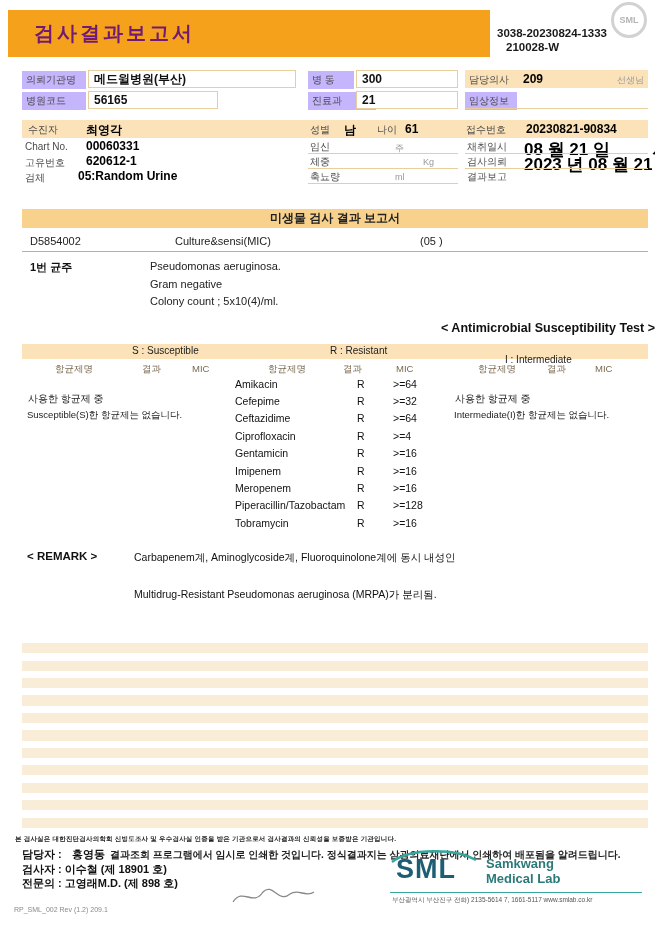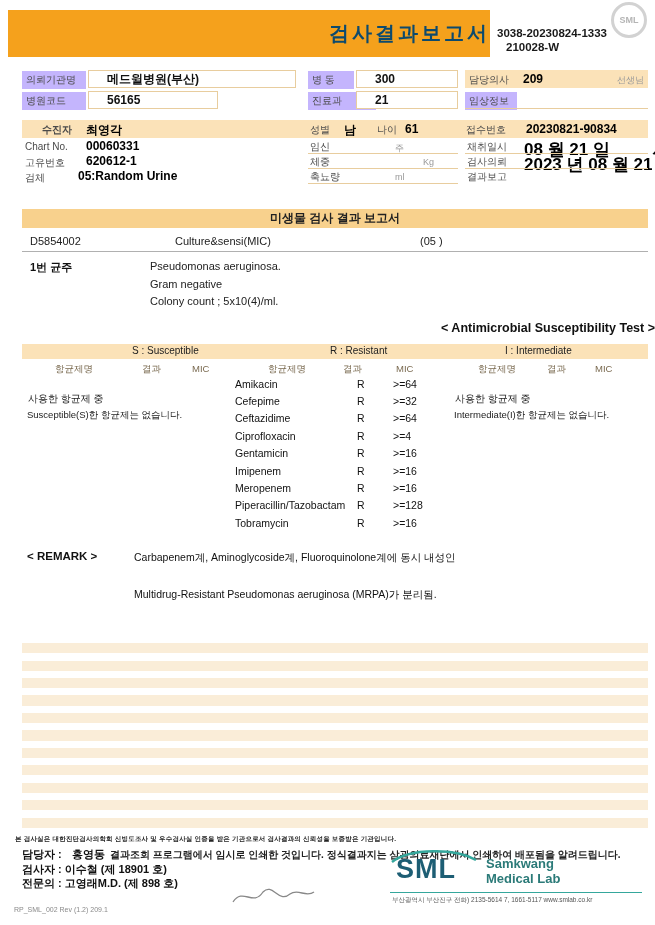--- a/index.html
+++ b/index.html
@@ -1,26 +1,26 @@
 <!DOCTYPE html>
 <html><head>
 <meta charset="utf-8">
 <style>
   * { margin:0; padding:0; box-sizing:border-box; }
   html,body { background:#fff; }
   body { width:655px; height:925px; font-family:"Liberation Sans","DejaVu Sans",sans-serif; color:#111; }
   .page { position:relative; width:655px; height:925px; background:#fff; overflow:hidden; }
   .abs { position:absolute; }
   .banner { background:#F5A11C; }
-  .banner-title { display:block; line-height:47px; padding-left:14px; color:#0c4a6e; font-weight:bold; font-size:20px; letter-spacing:3px;text-align:right; }
+  .banner-title { display:block; line-height:47px; padding-left:26px; color:#701a75; font-weight:bold; font-size:20px; letter-spacing:3px; }
   .repno { font-weight:bold; font-size:11.5px; color:#1a1a1a; }
   .logo-ring { width:36px; height:36px; border:3px solid #d2d2d2; border-radius:50%; text-align:center; line-height:30px; font-size:9px; color:#b5b5b5; font-weight:bold; background:#fff; }
   .lbl { font-size:10px; color:#4a4a4a; }
   .lbl-bg { background:#c4b5fd; padding:2px 4px; font-size:10px; color:#4a4a4a; }
-  .box { border:1px solid #E8CD9E; background:#fff; font-weight:bold; font-size:12px; line-height:16px; padding-left:18px; white-space:pre; }
+  .box { border:1px solid #E8CD9E; background:#fff; font-weight:bold; font-size:12px; line-height:16px; padding-left:5px; white-space:pre; }
   .val { font-weight:bold; font-size:12px; color:#000; white-space:pre; }
   .val-sm { font-weight:bold; font-size:17px; color:#000; white-space:pre; }
   .unit { font-size:9px; color:#999; }
   .uline { border-bottom:1px solid #E8CD9E; height:0; }
   .band { background:#FBE2B8; }
   .sec-banner { background:#F8D18D; text-align:center; font-weight:bold; font-size:12px; line-height:19px; color:#222; }
   .mono11 { font-size:11px; color:#222; }
   .colhdr { font-size:9.5px; color:#7a6a50; }
   .ast-row { display:flex; height:17.4px; align-items:center; }
   .ast-drug { width:122px; font-size:10.5px; }
@@ -62,21 +62,21 @@
 
   <div class="abs band" style="left:465px;top:70px;width:183px;height:18px;">
     <span class="lbl" style="position:absolute;left:4px;top:3px;">담당의사</span>
     <span class="val" style="position:absolute;left:58px;top:2px;">209</span>
     <span class="unit" style="position:absolute;right:4px;top:4px;">선생님</span>
   </div>
   <div class="abs lbl-bg" style="left:465px;top:92px;width:52px;">임상정보</div>
   <div class="abs uline" style="left:465px;top:108px;width:183px;"></div>
 
   <div class="abs band" style="left:22px;top:120px;width:626px;height:18px;">
-    <span class="lbl" style="position:absolute;left:20px;top:3px;font-weight:bold;">수진자</span>
+    <span class="lbl" style="position:absolute;left:6px;top:3px;">수진자</span>
     <span class="val" style="position:absolute;left:64px;top:2px;">최영각</span>
     <span class="lbl" style="position:absolute;left:288px;top:3px;">성별</span>
     <span class="val" style="position:absolute;left:322px;top:2px;">남</span>
     <span class="lbl" style="position:absolute;left:355px;top:3px;">나이</span>
     <span class="val" style="position:absolute;left:383px;top:2px;">61</span>
     <span class="lbl" style="position:absolute;left:444px;top:3px;">접수번호</span>
     <span class="val" style="position:absolute;left:504px;top:2px;">20230821-90834</span>
   </div>
 
   <div class="abs lbl" style="left:25px;top:141px;">Chart No.</div>
@@ -113,21 +113,21 @@
   <div class="abs" style="left:30px;top:260px;font-size:11px;font-weight:bold;">1번 균주</div>
   <div class="abs mono11" style="left:150px;top:260px;">Pseudomonas aeruginosa.</div>
   <div class="abs mono11" style="left:150px;top:278px;">Gram negative</div>
   <div class="abs mono11" style="left:150px;top:295px;">Colony count ; 5x10(4)/ml.</div>
 
   <div class="abs" style="left:0;top:321px;width:655px;text-align:right;font-weight:bold;font-size:12.5px;">&lt; Antimicrobial Susceptibility Test &gt;</div>
 
   <div class="abs band" style="left:22px;top:344px;width:626px;height:15px;">
     <span class="note" style="position:absolute;left:110px;top:1px;">S : Susceptible</span>
     <span class="note" style="position:absolute;left:308px;top:1px;">R : Resistant</span>
-    <span class="note" style="position:absolute;left:483px;top:1px;">I : Intermediate</span>
+    <span class="note" style="position:absolute;left:483px;top:10px;">I : Intermediate</span>
   </div>
 
   <div class="abs colhdr" style="left:55px;top:363px;">항균제명</div>
   <div class="abs colhdr" style="left:142px;top:363px;">결과</div>
   <div class="abs colhdr" style="left:192px;top:363px;">MIC</div>
   <div class="abs colhdr" style="left:268px;top:363px;">항균제명</div>
   <div class="abs colhdr" style="left:343px;top:363px;">결과</div>
   <div class="abs colhdr" style="left:396px;top:363px;">MIC</div>
   <div class="abs colhdr" style="left:478px;top:363px;">항균제명</div>
   <div class="abs colhdr" style="left:547px;top:363px;">결과</div>

